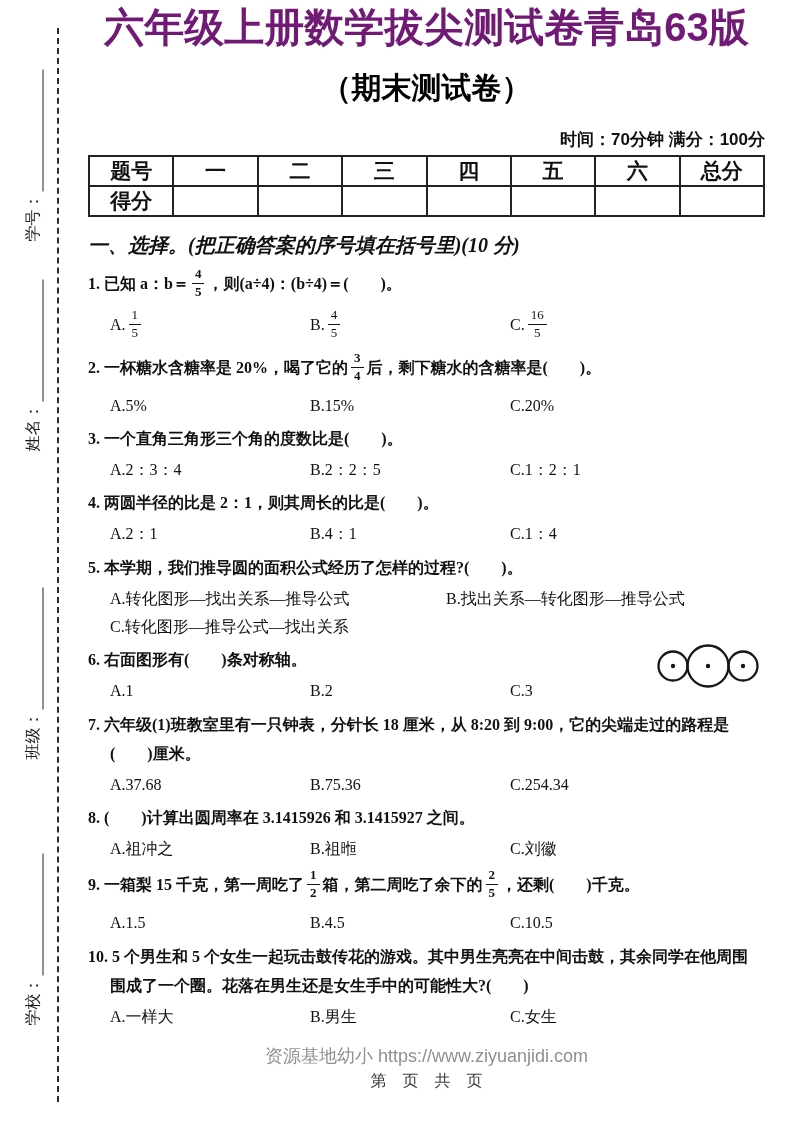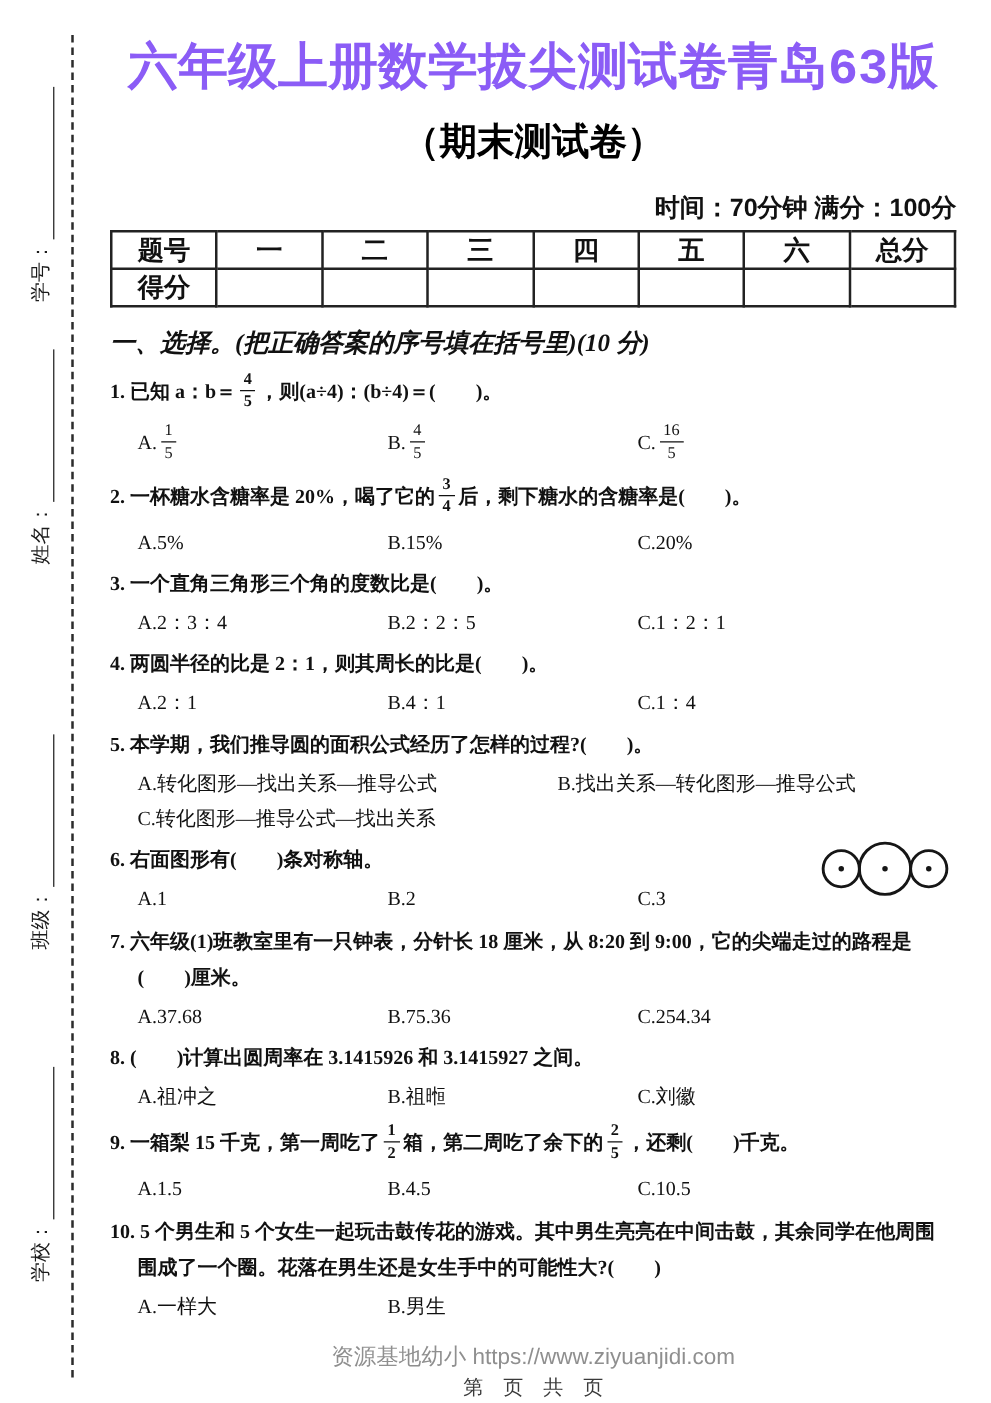--- a/index.html
+++ b/index.html
@@ -34,42 +34,41 @@
     flex: 1;
     border-bottom: 1.5px solid #222;
     height: 1.05em;
     margin-left: 2px;
   }
 
   
   .content { position: absolute; left: 88px; top: 0; width: 677px; }
 
   .title {
-    margin-top: 25px;
-    font-family: Liberation Mono, monospace;
+    font-family: Liberation Sans, sans-serif;
     font-weight: 700;
     font-size: 40px;
     text-align: center;
-    color: #8b5cf6;
+    color: #701a75;
     white-space: nowrap;
   }
   .subtitle {
     margin-top: 13px;
     font-family: "Liberation Sans", sans-serif;
     font-weight: 700;
     font-size: 30px;
     text-align: center;
     color: #000;
   }
   .meta {
     margin-top: 19px;
     text-align: right;
     font-family: "Liberation Sans", sans-serif;
     font-weight: 600;
-    font-size: 20px;
+    font-size: 17px;
   }
 
   table.score-table {
     width: 100%;
     margin-top: 4px;
     border-collapse: collapse;
     table-layout: fixed;
   }
   .score-table th, .score-table td {
     border: 2px solid #222;
@@ -307,20 +306,21 @@
 
   <div class="q">
     <div class="q-line">
       <span>10.</span>
       <span>5 个男生和 5 个女生一起玩击鼓传花的游戏。其中男生亮亮在中间击鼓，其余同学在他周围</span>
     </div>
     <div class="q-line cont">围成了一个圈。花落在男生还是女生手中的可能性大?(　　)</div>
     <div class="opts">
       <span class="opt">A.一样大</span>
       <span class="opt">B.男生</span>
+      <span class="opt">C.女生</span>
     </div>
   </div>
 
   <div class="footer">
     <div class="site-line">
       <span>资源基地幼小</span>
       <span>https://www.ziyuanjidi.com</span>
     </div>
     <div class="page-line">第　页　共　页</div>
   </div>

